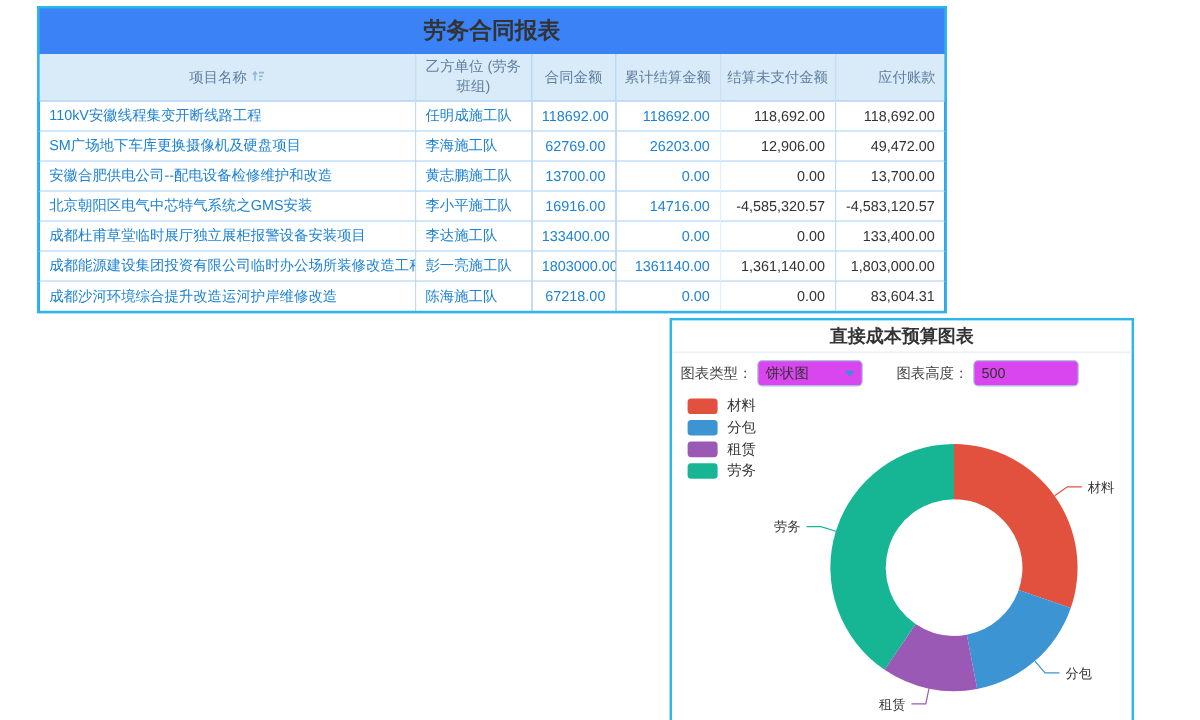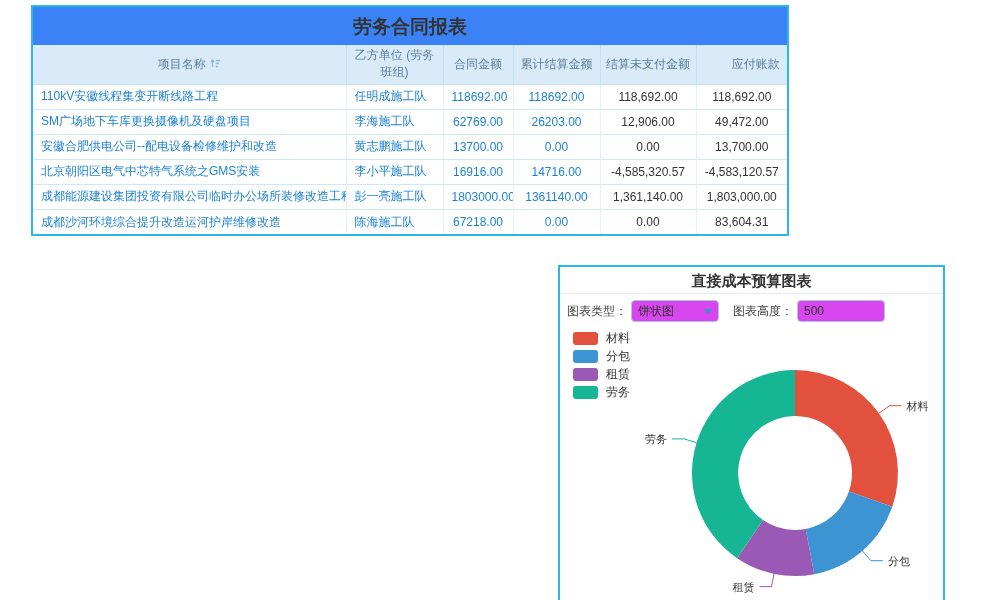--- a/index.html
+++ b/index.html
@@ -24,36 +24,36 @@
     border-right:1px solid #c9e0f2;border-bottom:1px solid #c9e0f2;
     line-height:1.45;
   }
   .report-table thead th:last-child{border-right:none;padding-left:32px;}
   .report-table tbody td{
     font-size:12px;height:25px;padding:0 8px;box-sizing:border-box;
     border-top:1px solid #cde8f8;border-right:1px solid #e4f1fb;
     white-space:nowrap;overflow:hidden;background:#fff;
   }
   .report-table tbody td:last-child{border-right:none;}
-  .al{text-align:left;} .ar{text-align:center;}
+  .al{text-align:left;} .ar{text-align:right;}
   .t-blue{color:#1e82d4;} .t-dark{color:#333;}
   .proj-link{color:#1e82d4;cursor:pointer;text-decoration:none;}
   .sort-icon{margin-left:4px;vertical-align:-1px;}
   
   .chart-panel{
     position:absolute;left:558px;top:265px;width:387px;height:400px;
     border:2px solid #2bb7e8;box-sizing:border-box;background:#fff;
   }
   .panel-title{
     height:26px;line-height:27px;text-align:center;
     font-size:15px;font-weight:bold;color:#333;
     border-bottom:1px solid #e4ecf2;
   }
   .controls{
-    display:flex;align-items:center;padding:6px 6px 4px 7px;gap:4px;
+    display:flex;align-items:center;padding:6px 6px 4px 7px;gap:18px;
   }
   .ctrl-group{display:flex;align-items:center;gap:4px;margin-right:10px;}
   .ctrl-label{font-size:12px;color:#444;white-space:nowrap;}
   .select-box{
     width:74px;height:20px;border:1px solid #a9c7de;border-radius:4px;
     display:flex;align-items:center;justify-content:space-between;
     padding:0 6px;font-size:12px;color:#333;background:#d946ef;cursor:pointer;
   }
   .caret{
     width:0;height:0;border:4px solid transparent;border-top:5px solid #3a8ed8;
@@ -121,20 +121,28 @@
         </tr>
         <tr>
           <td class="al t-blue"><span class="proj-link">北京朝阳区电气中芯特气系统之GMS安装</span></td>
           <td class="al t-blue">李小平施工队</td>
           <td class="ar t-blue">16916.00</td>
           <td class="ar t-blue">14716.00</td>
           <td class="ar t-dark">-4,585,320.57</td>
           <td class="ar t-dark">-4,583,120.57</td>
         </tr>
         <tr>
+          <td class="al t-blue"><span class="proj-link">成都杜甫草堂临时展厅独立展柜报警设备安装项目</span></td>
+          <td class="al t-blue">李达施工队</td>
+          <td class="ar t-blue">133400.00</td>
+          <td class="ar t-blue">0.00</td>
+          <td class="ar t-dark">0.00</td>
+          <td class="ar t-dark">133,400.00</td>
+        </tr>
+        <tr>
           <td class="al t-blue"><span class="proj-link">成都能源建设集团投资有限公司临时办公场所装修改造工程EPC</span></td>
           <td class="al t-blue">彭一亮施工队</td>
           <td class="ar t-blue">1803000.00</td>
           <td class="ar t-blue">1361140.00</td>
           <td class="ar t-dark">1,361,140.00</td>
           <td class="ar t-dark">1,803,000.00</td>
         </tr>
         <tr>
           <td class="al t-blue"><span class="proj-link">成都沙河环境综合提升改造运河护岸维修改造</span></td>
           <td class="al t-blue">陈海施工队</td>

